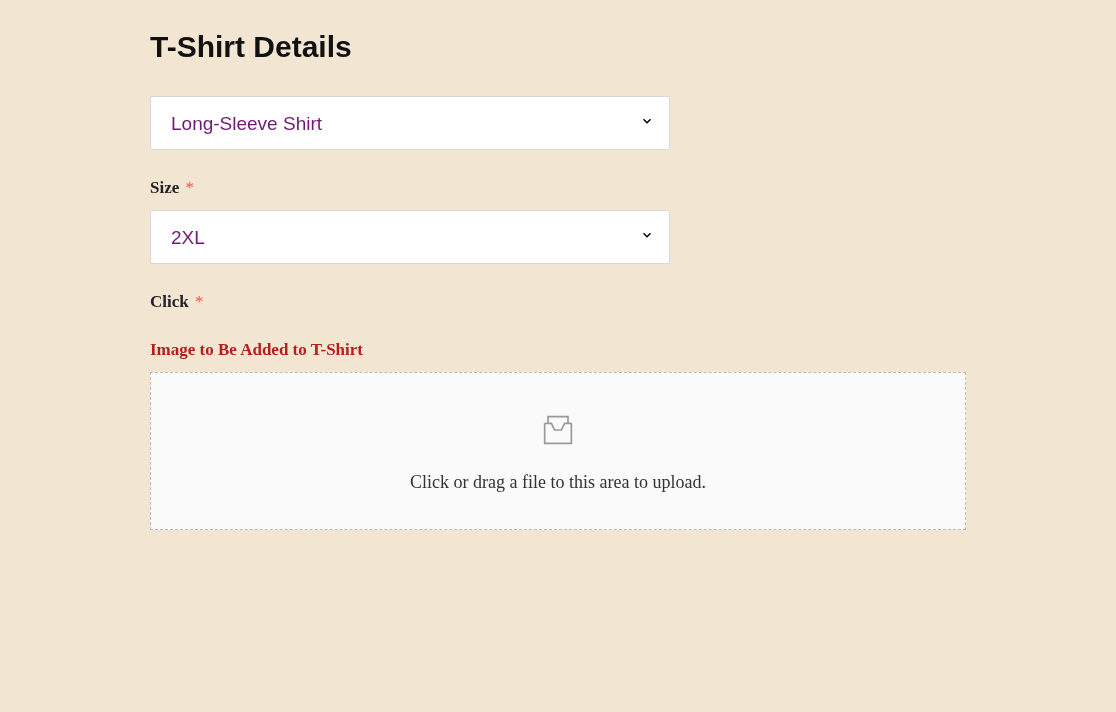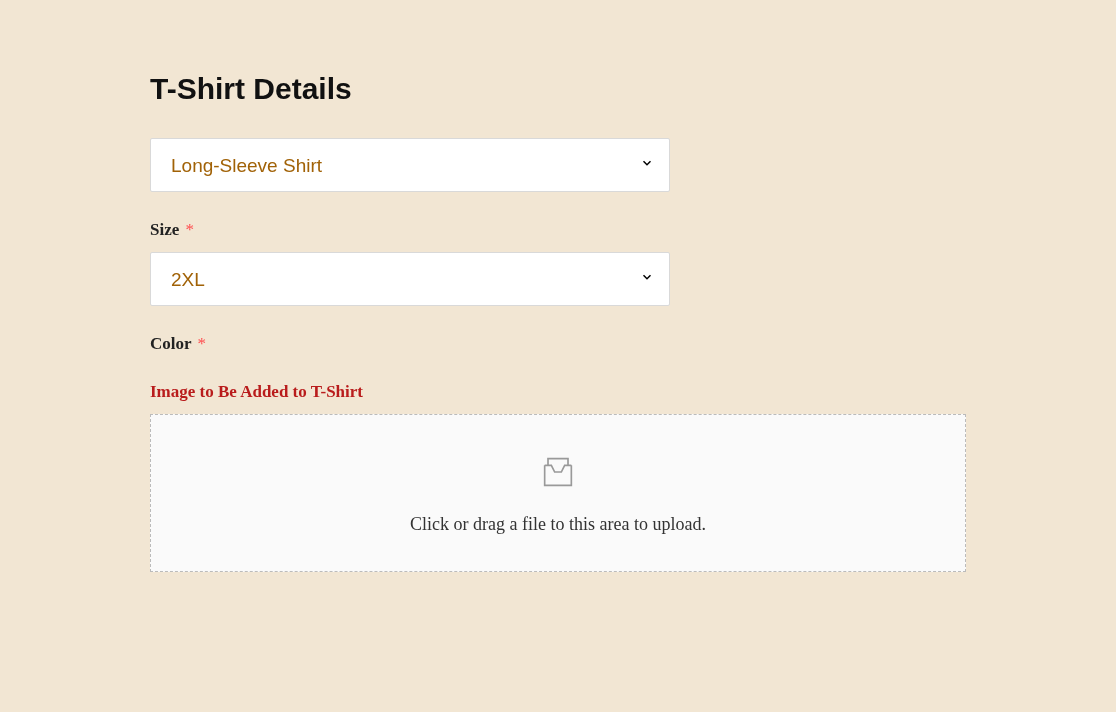--- a/index.html
+++ b/index.html
@@ -19,21 +19,20 @@
     .container {
       padding: 30px 150px 0 150px;
     }
 
     .page-title {
       font-family: -apple-system, BlinkMacSystemFont, 'Segoe UI', Arial, sans-serif;
       font-size: 30px;
       font-weight: 700;
       color: #111;
       margin-bottom: 32px;
-      margin-top: 42px;
     }
 
     .form-field {
       margin-bottom: 28px;
     }
 
     .field-label {
       font-family: Georgia, 'Times New Roman', serif;
       font-weight: 700;
       font-size: 17px;
@@ -52,21 +51,21 @@
       position: relative;
       width: 520px;
     }
 
     .select-input {
       width: 100%;
       height: 54px;
       padding: 0 40px 0 20px;
       font-family: -apple-system, BlinkMacSystemFont, 'Segoe UI', Arial, sans-serif;
       font-size: 19px;
-      color: #a16207;
+      color: #701a75;
       background-color: #fff;
       border: 1px solid #d9d9d9;
       border-radius: 2px;
       appearance: none;
       -webkit-appearance: none;
       cursor: pointer;
     }
 
     .chevron-down {
       position: absolute;
@@ -151,21 +150,21 @@
       <span class="chevron-down">
         <svg viewBox="0 0 24 24" fill="none" stroke="currentColor" stroke-width="2.5">
           <polyline points="6 9 12 15 18 9"></polyline>
         </svg>
       </span>
     </div>
   </div>
 
   <div class="form-field">
     <label class="field-label">
-      <span>Color</span>
+      <span>Click</span>
       <span class="required-asterisk">*</span>
     </label>
   </div>
 
   <div class="form-field">
     <label class="image-upload-label">Image to Be Added to T-Shirt</label>
     <div class="upload-area">
       <div class="upload-icon">
         <svg viewBox="0 0 48 48" fill="none" stroke="#999" stroke-width="2">
           <path d="M8 16 L8 40 L40 40 L40 16"></path>

